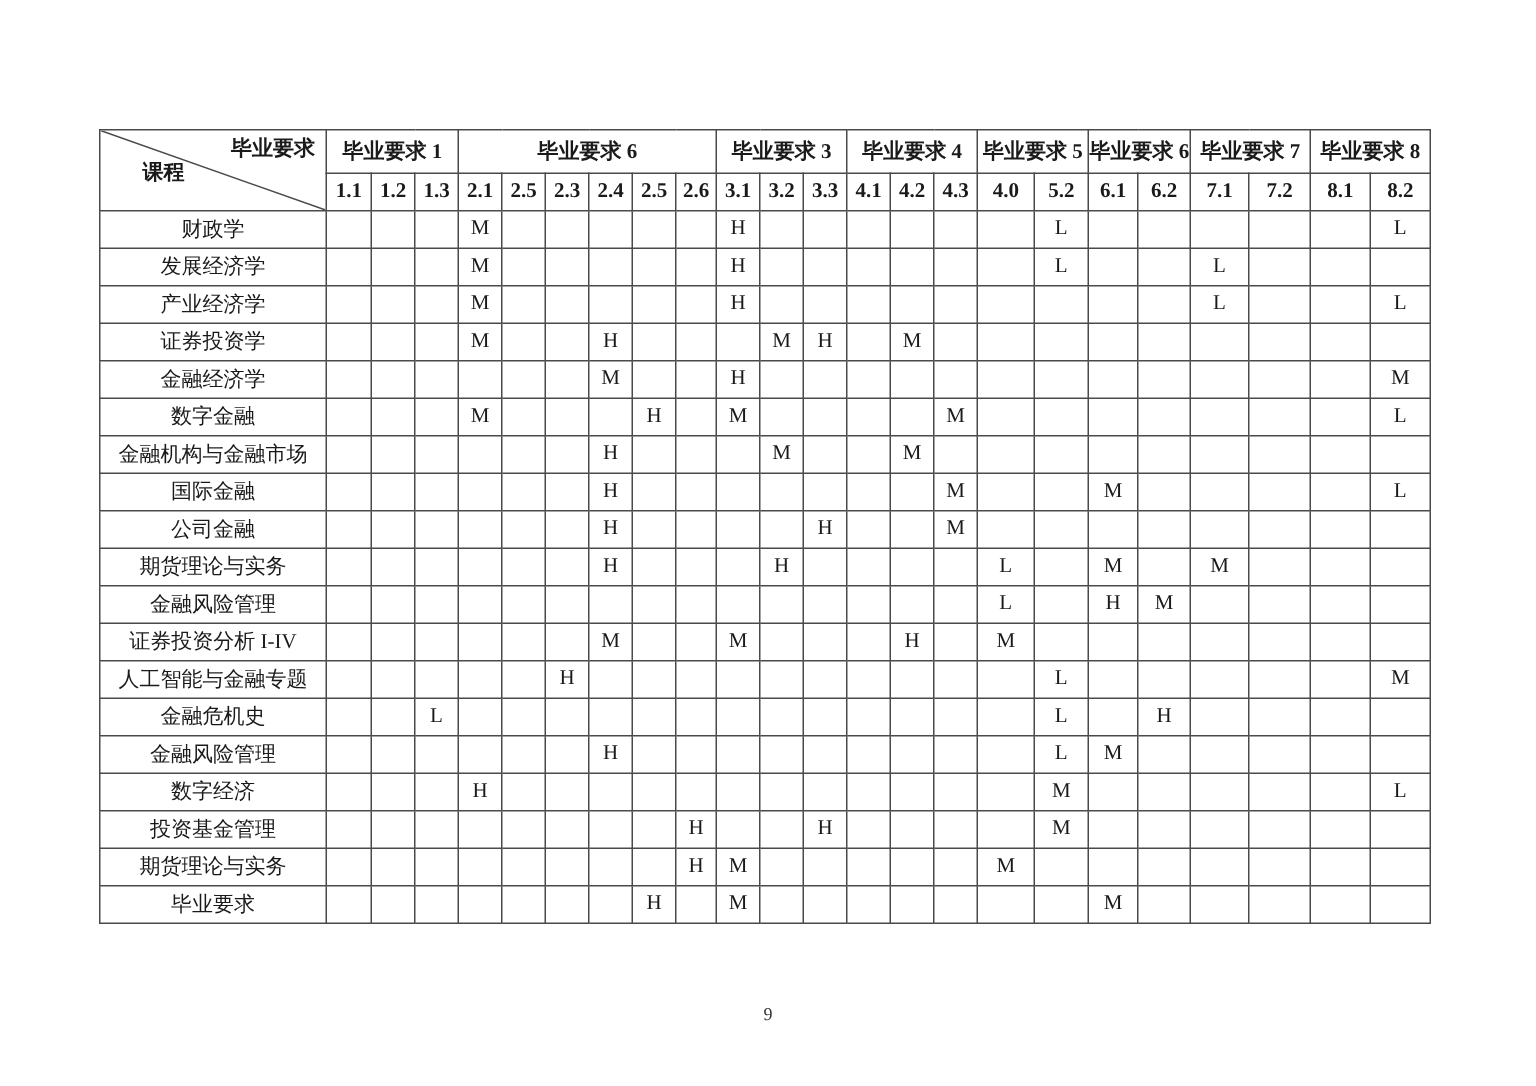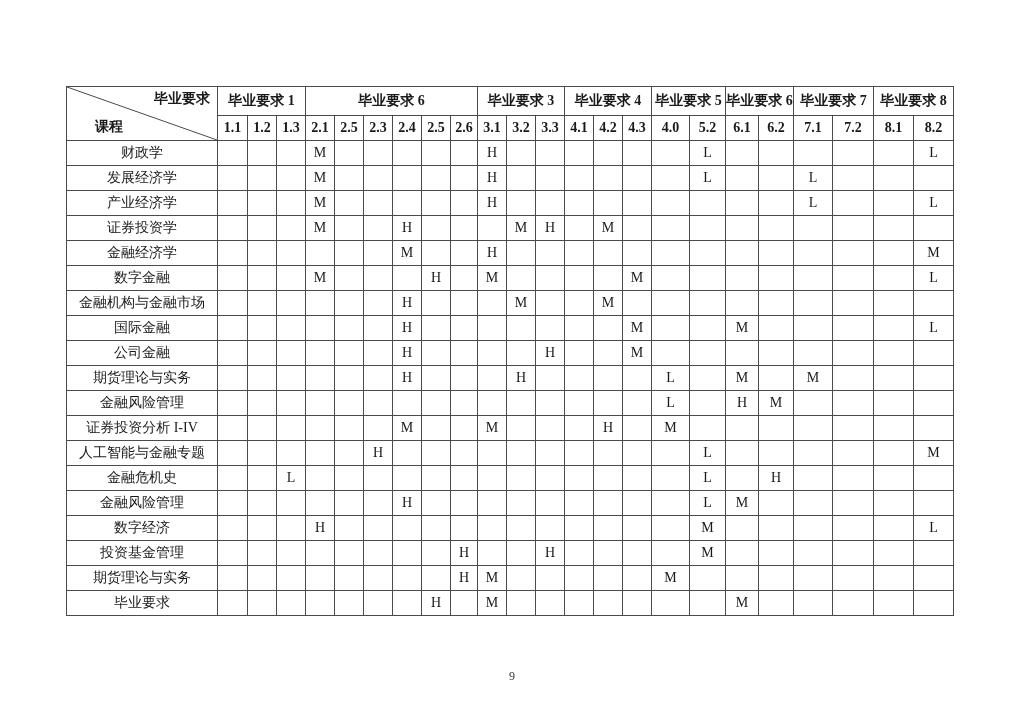--- a/index.html
+++ b/index.html
@@ -35,21 +35,21 @@
   }
   th.corner{
     position:relative;padding:0;
   }
   .corner-svg{position:absolute;left:0;top:0;width:100%;height:100%;}
   .corner-top{
     position:absolute;top:3px;right:7px;
     font-weight:bold;font-size:14px;
   }
   .corner-bottom{
-    position:absolute;bottom:4px;left:28px;
+    position:absolute;bottom:16px;left:28px;
     font-weight:bold;font-size:14px;
   }
   .page-number{
     position:absolute;left:0;top:669px;width:1024px;
     text-align:center;font-size:12px;color:#333;
   }
 </style>
 </head>
 <body>
 

